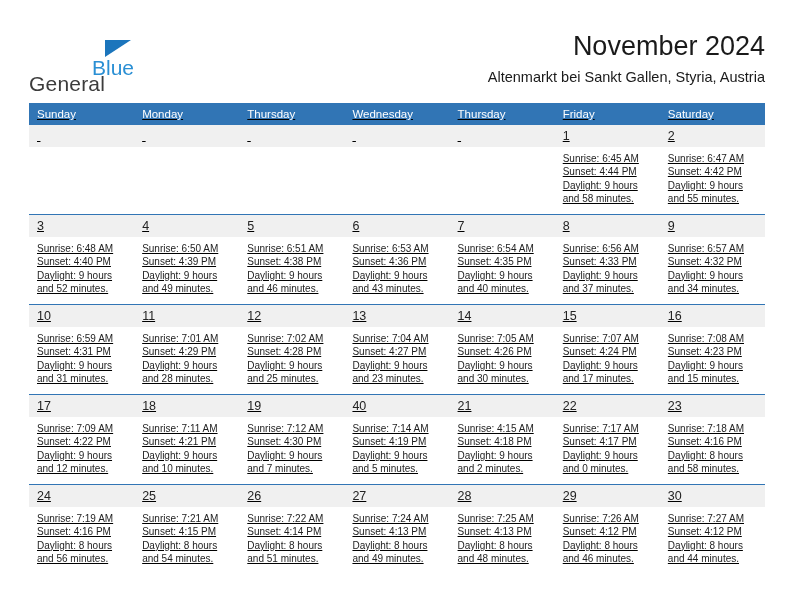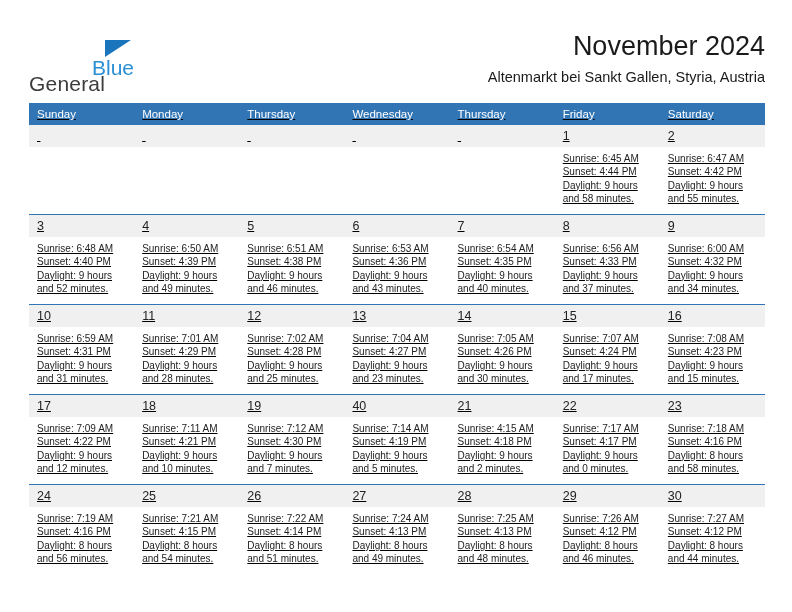--- a/index.html
+++ b/index.html
@@ -256,21 +256,21 @@
             <div class="info">
               <div>Sunrise: 6:56 AM</div>
               <div>Sunset: 4:33 PM</div>
               <div>Daylight: 9 hours</div>
               <div>and 37 minutes.</div>
             </div>
           </td>
           <td>
             <span class="daynum">9</span>
             <div class="info">
-              <div>Sunrise: 6:00 AM</div>
+              <div>Sunrise: 6:57 AM</div>
               <div>Sunset: 4:32 PM</div>
               <div>Daylight: 9 hours</div>
               <div>and 34 minutes.</div>
             </div>
           </td>
         </tr>
         <tr class="week-row">
           <td>
             <span class="daynum">10</span>
             <div class="info">

